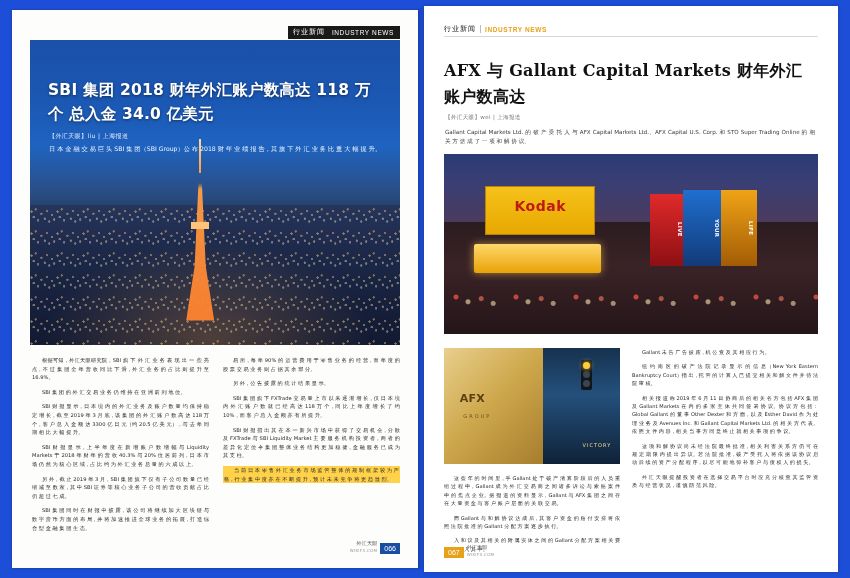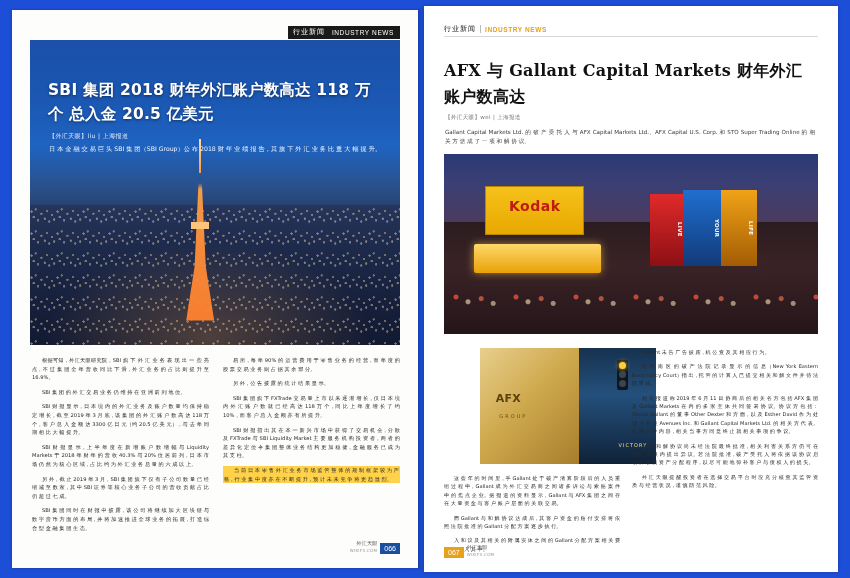--- a/index.html
+++ b/index.html
@@ -324,20 +324,21 @@
     background: linear-gradient(180deg, #2b1c20 0%, #3a2326 40%, #241519 100%);
   }
   .kodak {
     position: absolute;
     left: 11%;
     top: 18%;
     width: 26%;
     height: 26%;
     background: linear-gradient(180deg, #f5c21b 0%, #e8a800 100%);
     border: 1px solid #b88300;
+    padding-left: 11px;
   }
   .kodak span {
     position: absolute;
     left: 0; right: 0; top: 22%;
     text-align: center;
     font-family: "DejaVu Sans", sans-serif;
     font-weight: bold;
     font-size: 14px;
     color: #c01b12;
     letter-spacing: 0.5px;
@@ -389,21 +390,20 @@
 
   
   .img2-right {
     position: absolute;
     left: 20px;
     top: 342px;
     width: 176px;
     height: 116px;
     overflow: hidden;
     background: #c3a14a;
-    margin-left: 36px;
   }
   .i2-wall {
     position: absolute; left:0; top:0; width:58%; height:100%;
     background: linear-gradient(135deg, #e8cf8d 0%, #cfa94e 45%, #a67c2c 100%);
   }
   .i2-logo {
     position: absolute;
     left: 9%; top: 38%;
     font-family: "DejaVu Sans", sans-serif;
     font-weight: bold;
@@ -526,21 +526,21 @@
     <div class="hero-left">
       <div class="sky"></div>
       <div class="city"></div>
       <div class="tower">
         <div class="t-body"></div>
         <div class="t-deck"></div>
         <div class="t-mast"></div>
       </div>
       <div class="glow"></div>
 
-      <div class="headline-left">SBI 集团 2018 财年外汇账户数高达 118 万个 总入金 20.5 亿美元</div>
+      <div class="headline-left">SBI 集团 2018 财年外汇账户数高达 118 万个 总入金 34.0 亿美元</div>
       <div class="byline-left">【外汇天眼】liu | 上海报道</div>
       <div class="lead-left">日 本 金 融 交 易 巨 头 SBI 集 团（SBI Group）公 布 2018 财 年 业 绩 报 告，其 旗 下 外 汇 业 务 比 重 大 幅 提 升。</div>
     </div>
 
     <div class="cols-left">
       <div class="col">
         <p>根据可知，外汇天眼研究院，SBI 旗 下 外 汇 业 务 表 现 出 一 些 亮 点，不 过 集 团 全 年 营 收 同 比 下 滑，外 汇 业 务 的 占 比 则 提 升 至 16.9%。</p>
         <p>SBI 集 团 的 外 汇 交 易 业 务 仍 维 持 在 亚 洲 前 列 地 位。</p>
         <p>SBI 财 报 显 示，日 本 境 内 的 外 汇 业 务 及 账 户 数 量 均 保 持 稳 定 增 长，截 至 2019 年 3 月 底，该 集 团 的 外 汇 账 户 数 高 达 118 万 个，客 户 总 入 金 额 达 3300 亿 日 元（约 20.5 亿 美 元），与 去 年 同 期 相 比 大 幅 提 升。</p>
         <p>SBI 财 报 显 示，上 半 年 度 在 新 增 账 户 数 增 幅 与 Liquidity Markets 于 2018 年 财 年 的 营 收 40.3% 与 20% 位 居 前 列，日 本 市 场 仍 然 为 核 心 区 域，占 比 约 为 外 汇 业 务 总 量 的 六 成 以 上。</p>

